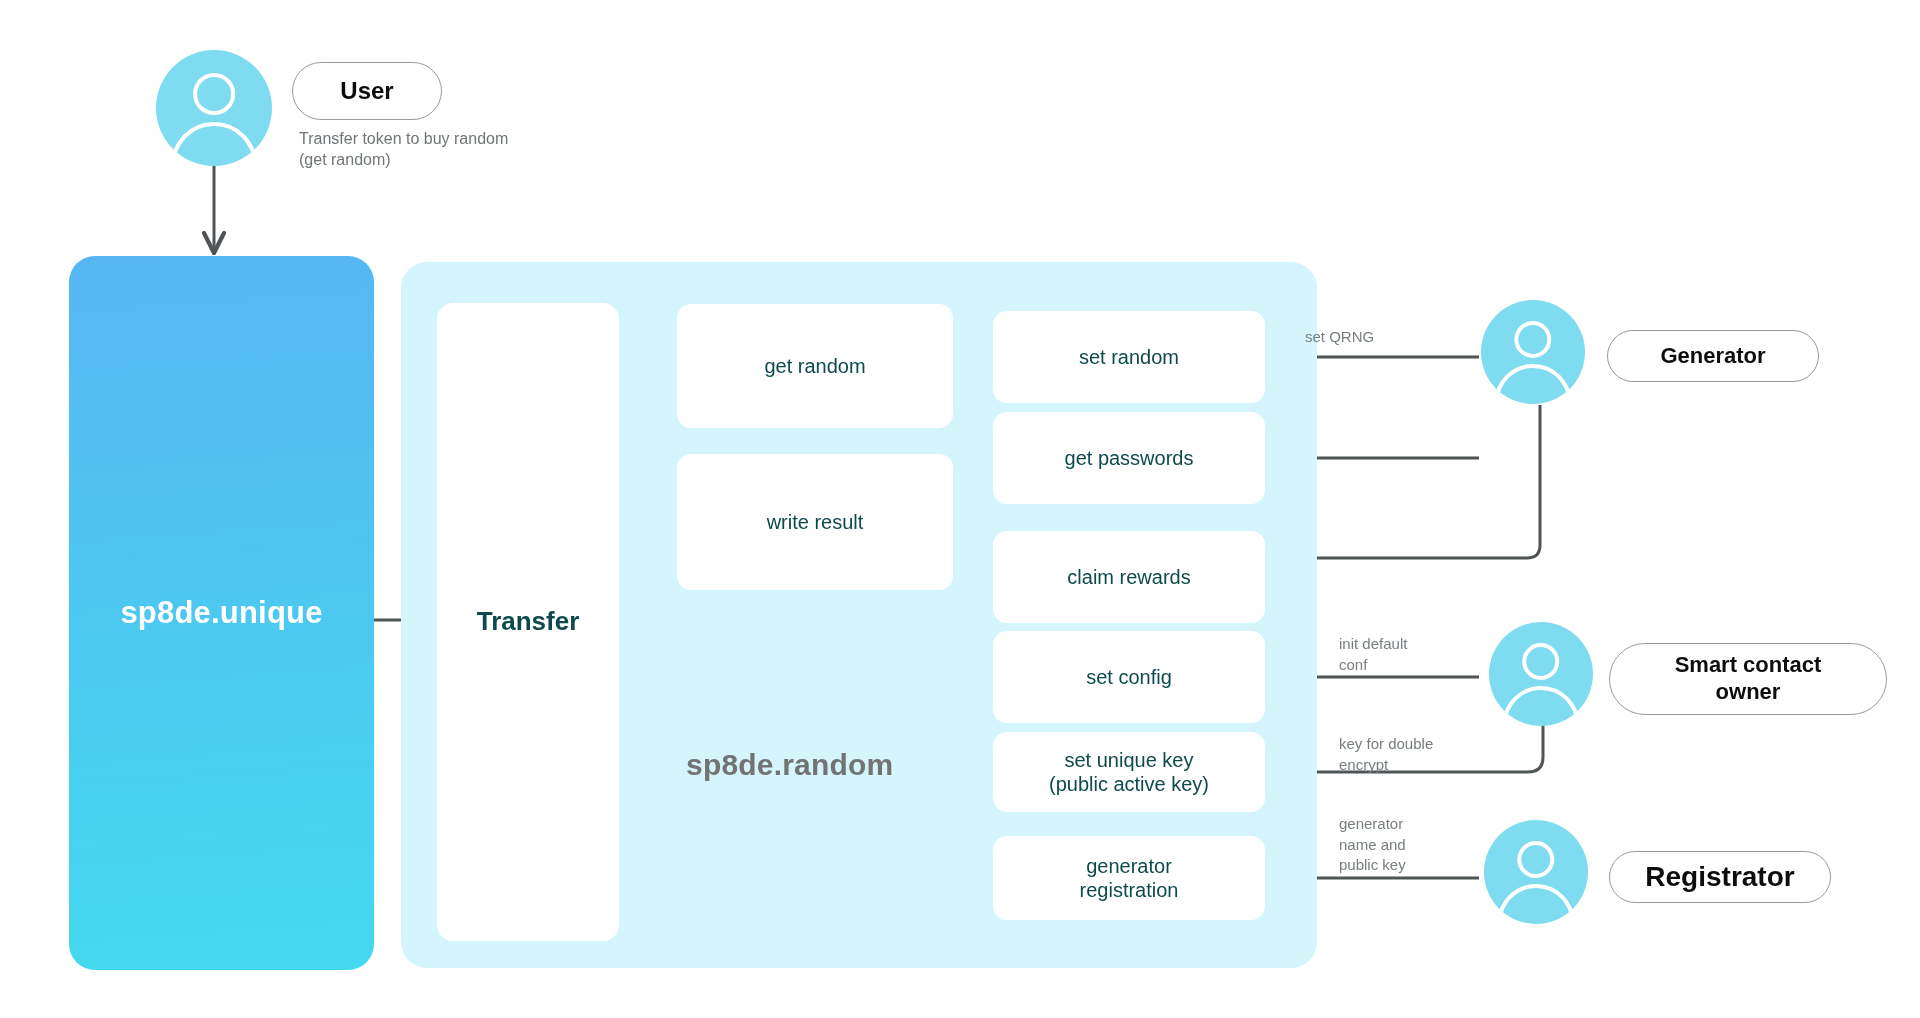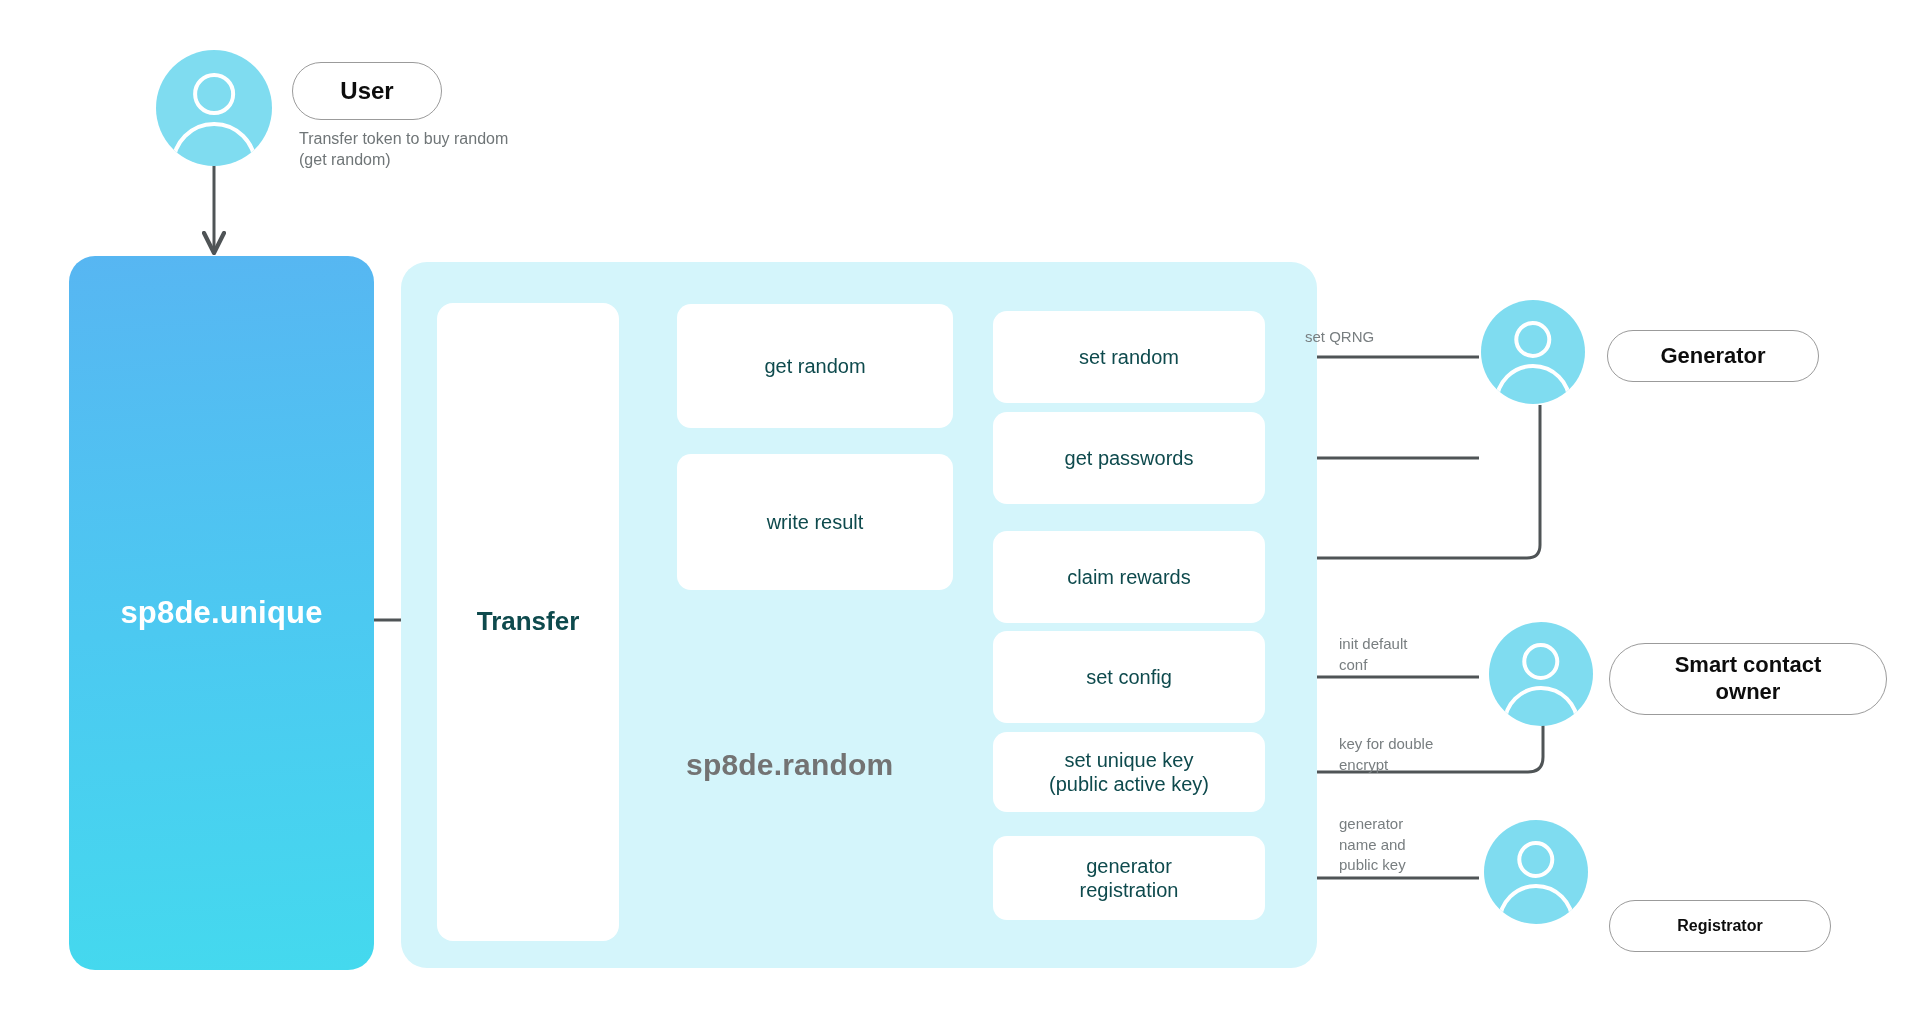--- a/index.html
+++ b/index.html
@@ -266,17 +266,17 @@
   <div class="pill" style="left:1609px; top:643px; width:278px; height:72px; font-size:22px; white-space:pre-line;align-items:center;">
     <span>Smart contact
 owner</span>
   </div>
 
   <div class="avatar" style="left:1484px; top:820px; width:104px; height:104px;">
     <div class="head"></div>
     <div class="body"></div>
   </div>
 
-  <div class="pill" style="left:1609px; top:900px; width:222px; height:52px; font-size:16px;">
+  <div class="pill" style="left:1609px; top:851px; width:222px; height:52px; font-size:28px;">
     <span>Registrator</span>
   </div>
 
 </div>
 
 </body></html>

